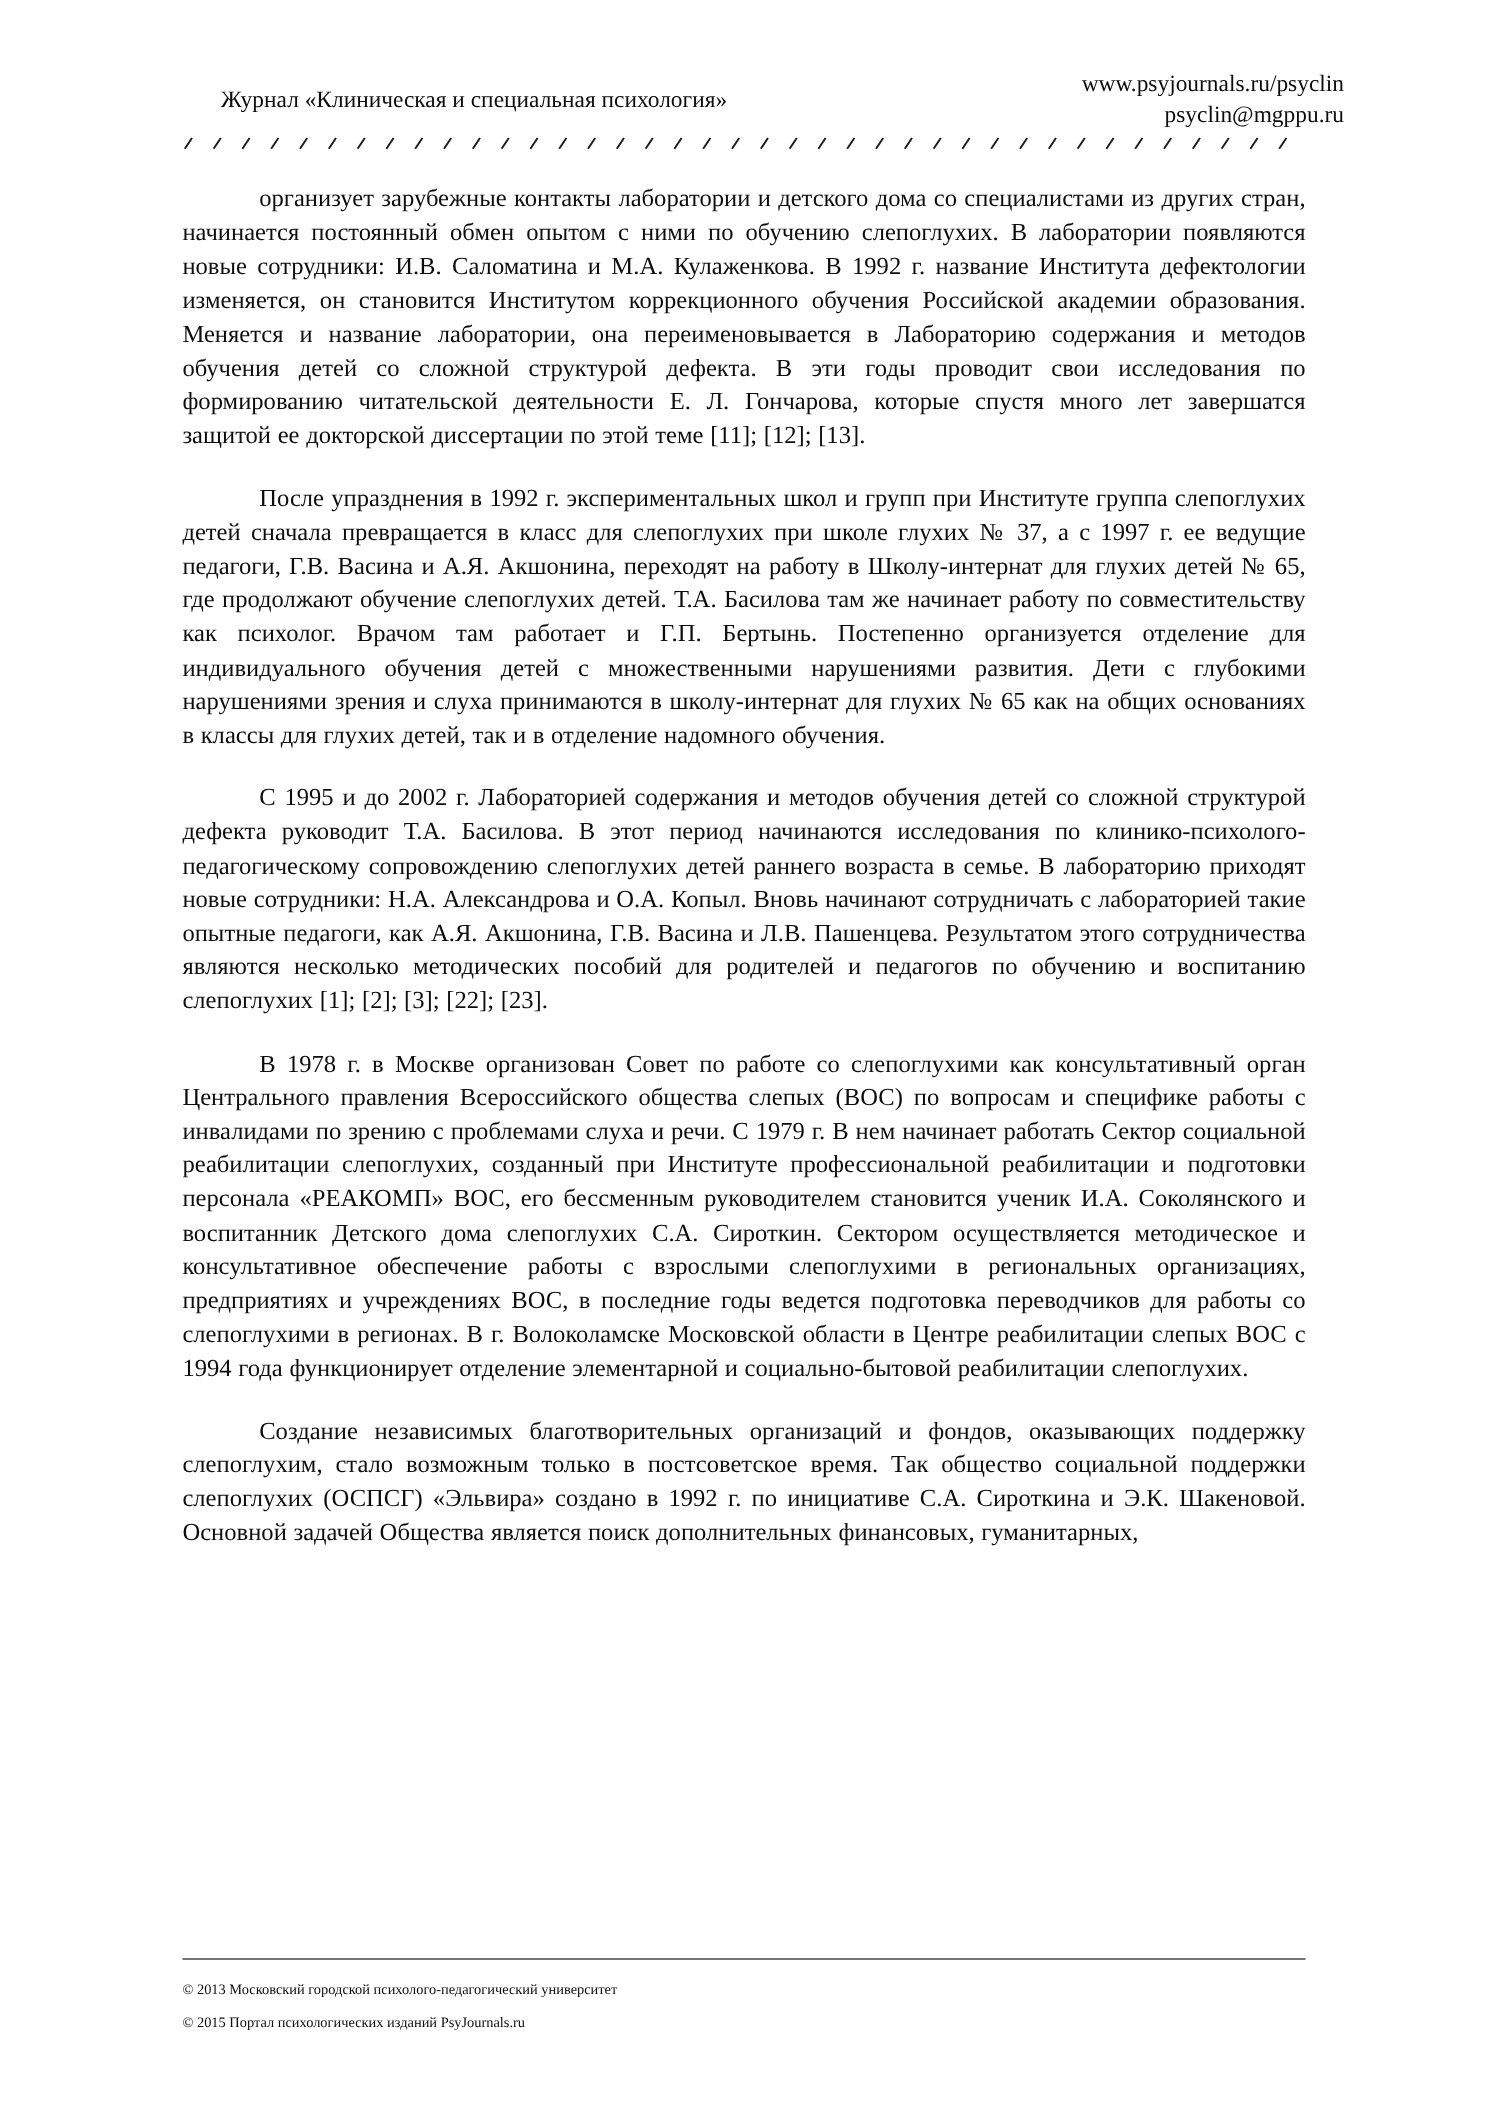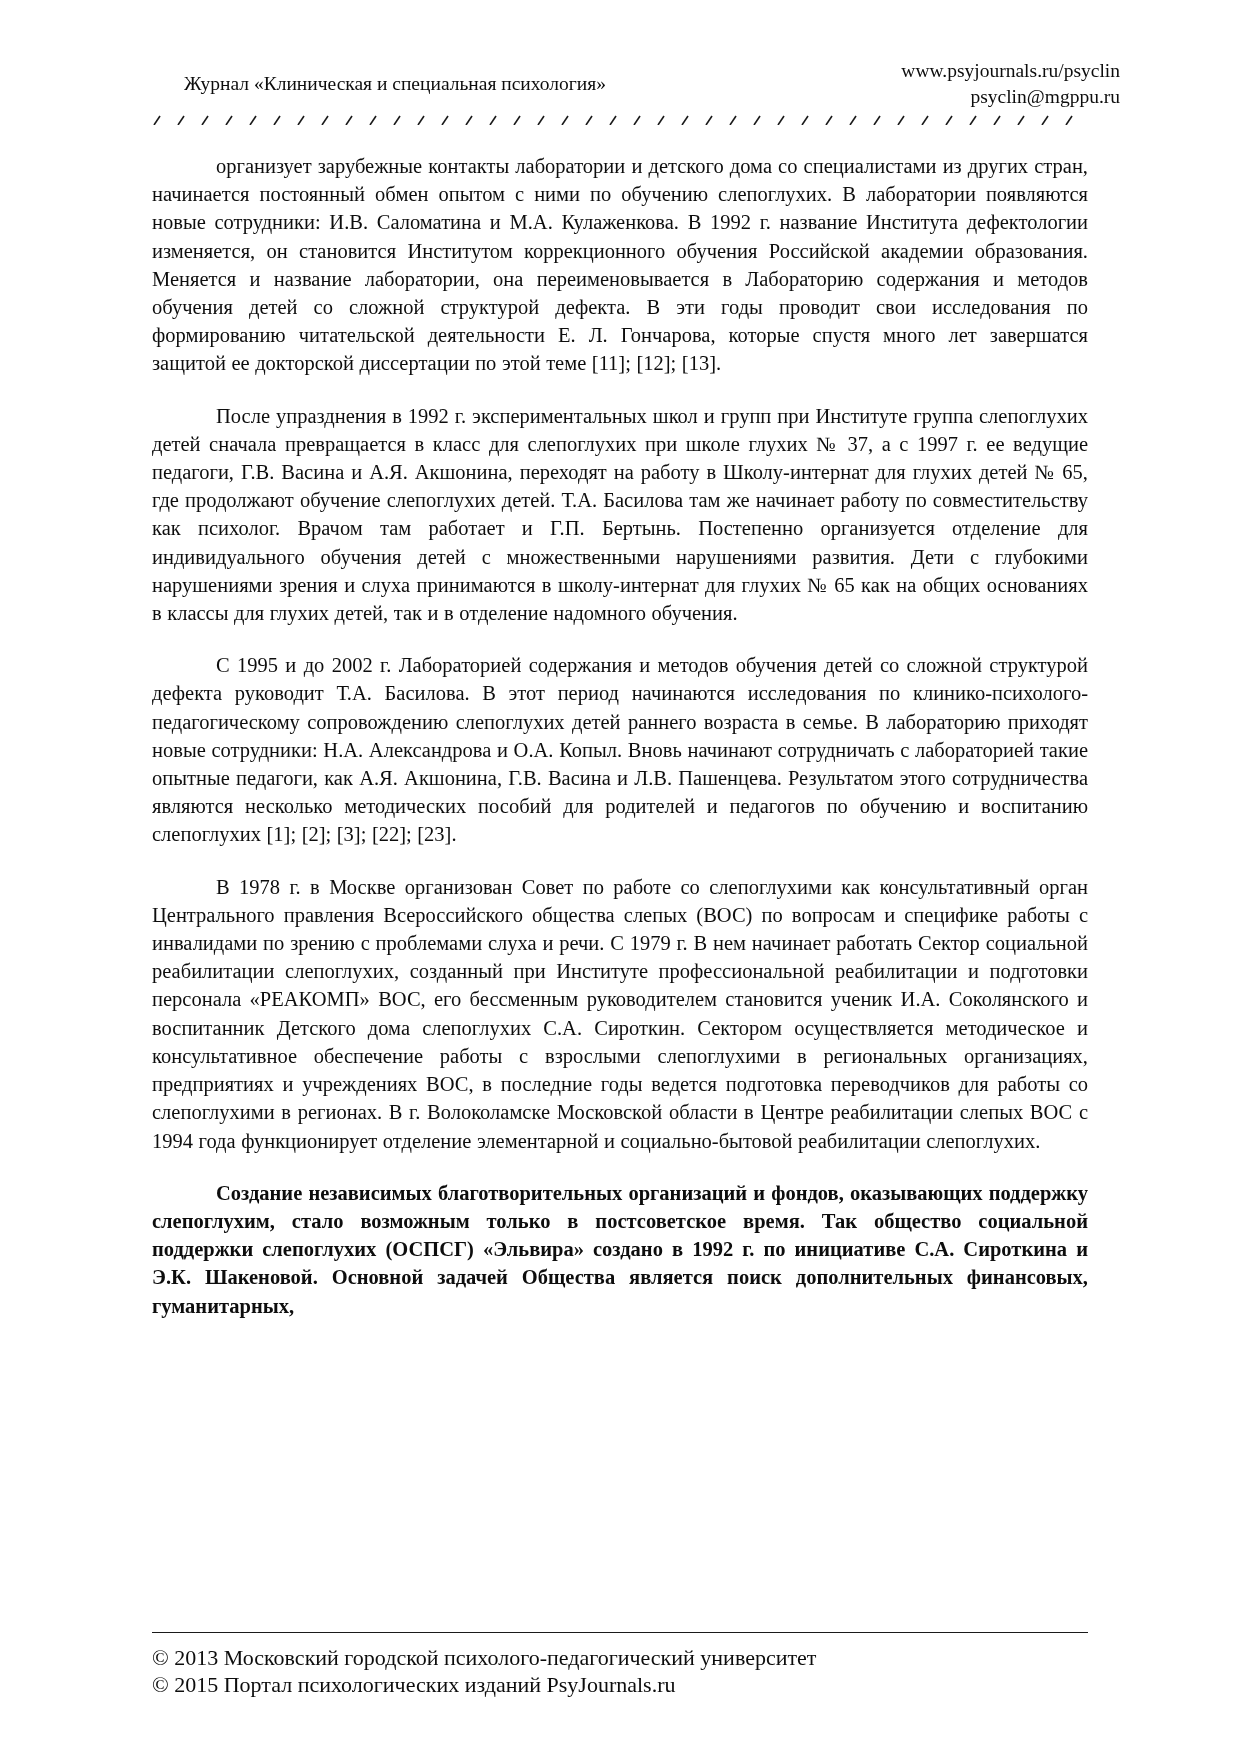--- a/index.html
+++ b/index.html
@@ -55,37 +55,37 @@
   p.para {
     margin: 0 0 24px 0;
     font-size: 20.5px;
     line-height: 28.2px;
     text-align: justify;
     text-indent: 64px;
     text-justify: inter-word;
     word-spacing: 0.02em;
     hyphens: none;
   }
-  p.para:last-child { margin-bottom: 12px; font-weight: bold; }
+  p.para:last-child { margin-bottom: 12px; }
 
   
   .footer-rule {
     position: absolute;
     left: 152px;
     top: 1632px;
     width: 936px;
     height: 1px;
     background: #1a1a1a;
   }
   .footer {
     position: absolute;
     left: 152px;
     top: 1645px;
     width: 936px;
-    font-size: 22px;
+    font-size: 12px;
     line-height: 26.5px;
   }
   .footer-line { white-space: nowrap; }
 </style>
 </head>
 <body>
 
 <div class="page">
 
   <div class="header">

